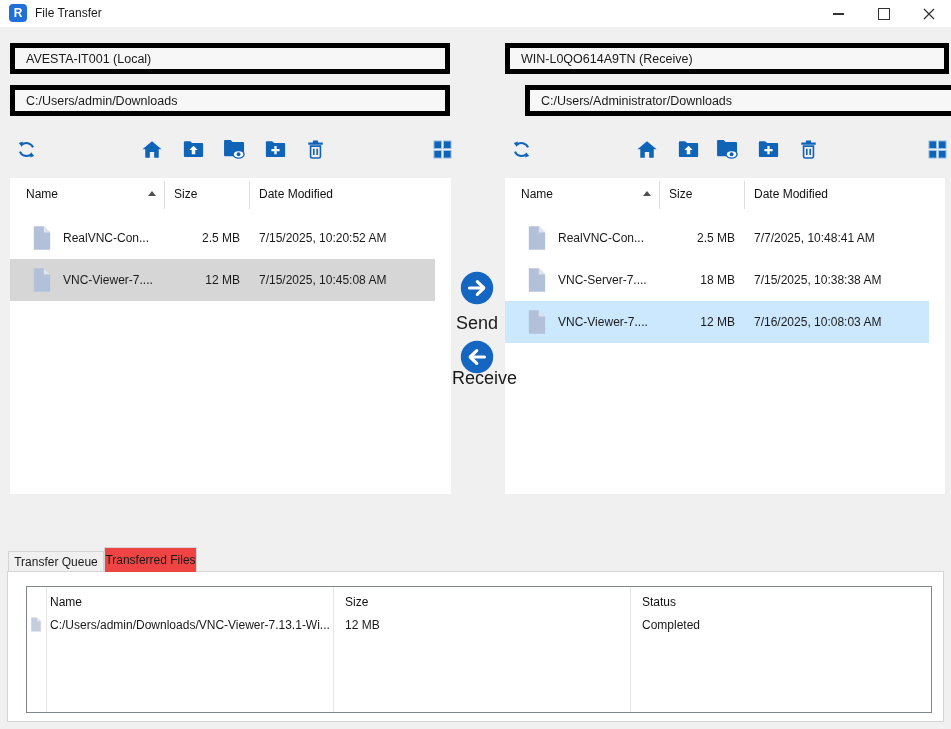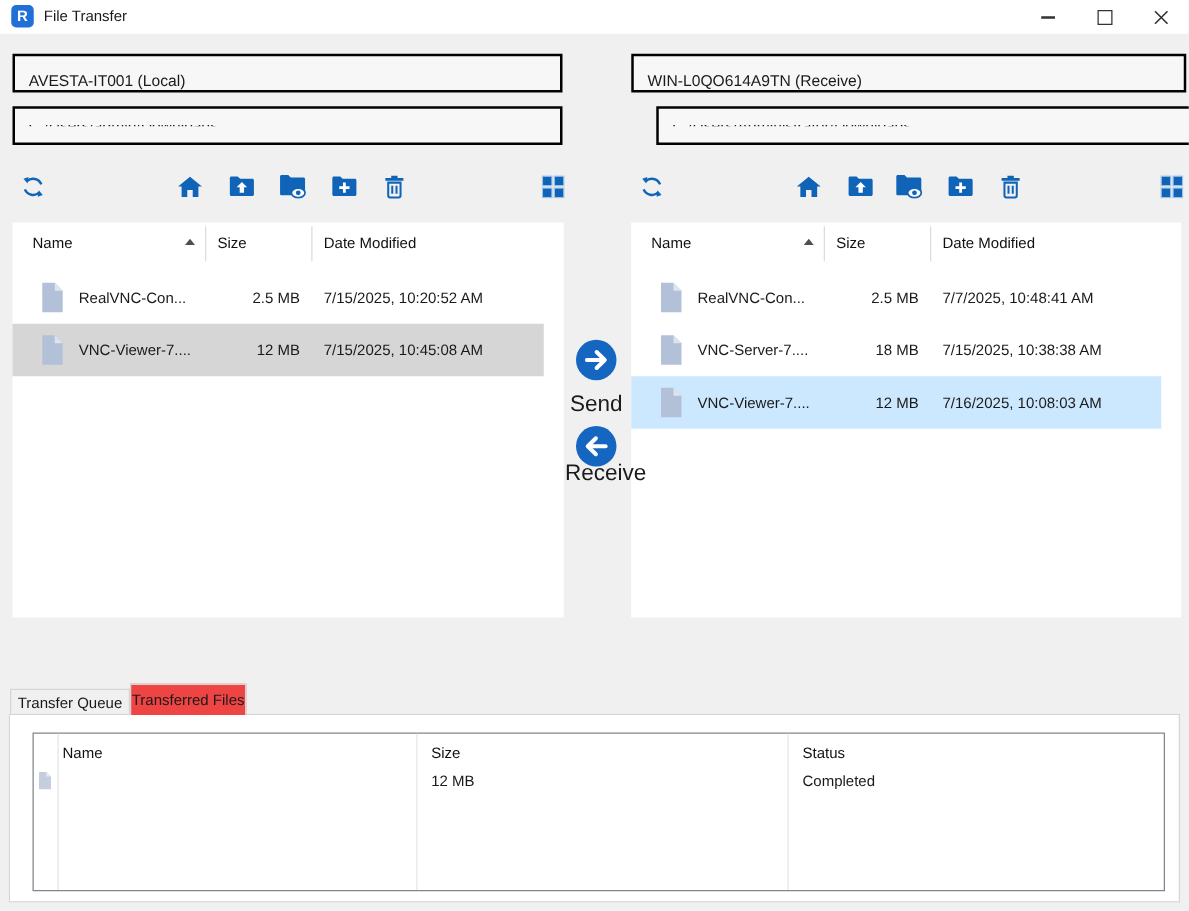--- a/index.html
+++ b/index.html
@@ -12,22 +12,22 @@
   .app-icon{position:absolute;left:9px;top:4px;width:18px;height:18px;border-radius:4px;
             background:#2170d8;color:#fff;font-size:12px;font-weight:bold;
             display:flex;align-items:center;justify-content:center;}
   .title-text{position:absolute;left:35px;top:6px;font-size:12px;}
   .tb-controls{position:absolute;right:0;top:0;height:27px;display:flex;}
   .tb-btn{width:45px;height:27px;display:flex;align-items:center;justify-content:center;}
   .glyph-min{width:11px;height:2px;background:#333;}
   .glyph-max{width:10px;height:10px;border:1.2px solid #333;}
 
   
-  .field{position:absolute;height:31px;background:#f7f7f7;border:2px solid #000000;
-         box-sizing:border-box;display:flex;padding:13px 11px;font-size:12.5px;}
+  .field{position:absolute;height:31px;background:#f7f7f7;border:5px solid #000000;
+         box-sizing:border-box;display:flex;align-items:center;padding:0 11px;font-size:12.5px;}
   .field input{border:none;background:transparent;outline:none;width:100%;
                font-family:"Liberation Sans",sans-serif;font-size:12.5px;color:#1a1a1a;padding:0;}
   #local-host{left:10px;top:43px;width:440px;}
   #local-path{left:10px;top:85px;width:440px;}
   #remote-host{left:505px;top:43px;width:444px;}
   #remote-path{left:525px;top:85px;width:536px;}
 
   
   .icon-btn{position:absolute;top:137px;width:24px;height:24px;
             display:flex;align-items:center;justify-content:center;cursor:default;}
@@ -316,19 +316,20 @@
       <span class="t-sep t-sep-size"></span>
       <span class="t-sep t-sep-status"></span>
       <span class="t-hdr t-col-name">Name</span>
       <span class="t-hdr t-col-size">Size</span>
       <span class="t-hdr t-col-status">Status</span>
       <div class="t-row">
         <svg class="t-ricon" width="12" height="15" viewBox="0 0 22 28">
           <path d="M2 1 H13 L20 8 V27 H2 Z" fill="#c5cedd"></path>
             <path d="M13 1 L20 8 H13 Z" fill="#e4e9f1"></path>
         </svg>
+        <span class="t-cell t-col-name">C:/Users/admin/Downloads/VNC-Viewer-7.13.1-Wi...</span>
         <span class="t-cell t-col-size">12 MB</span>
         <span class="t-cell t-col-status">Completed</span>
       </div>
     </div>
   </div>
 
 </div>
 
 </body></html>

